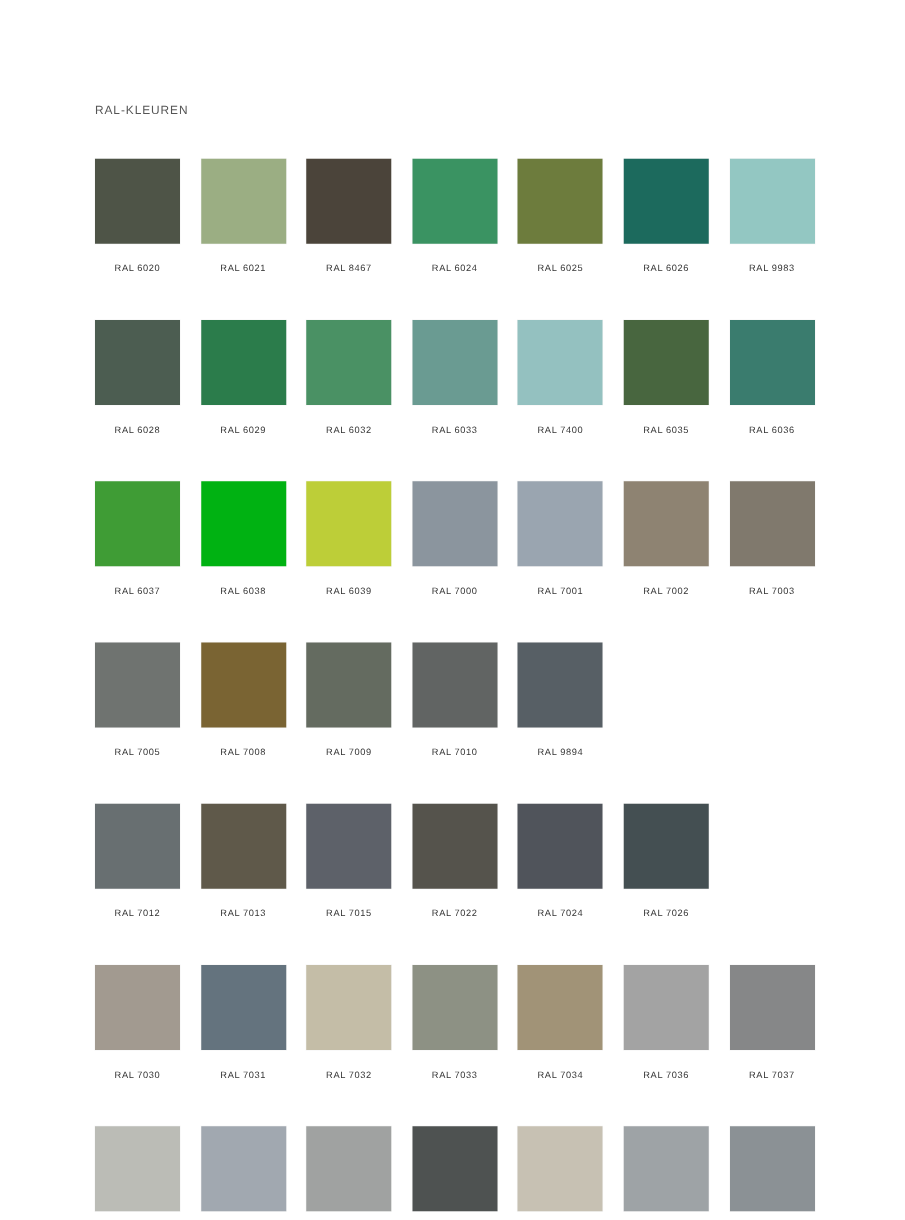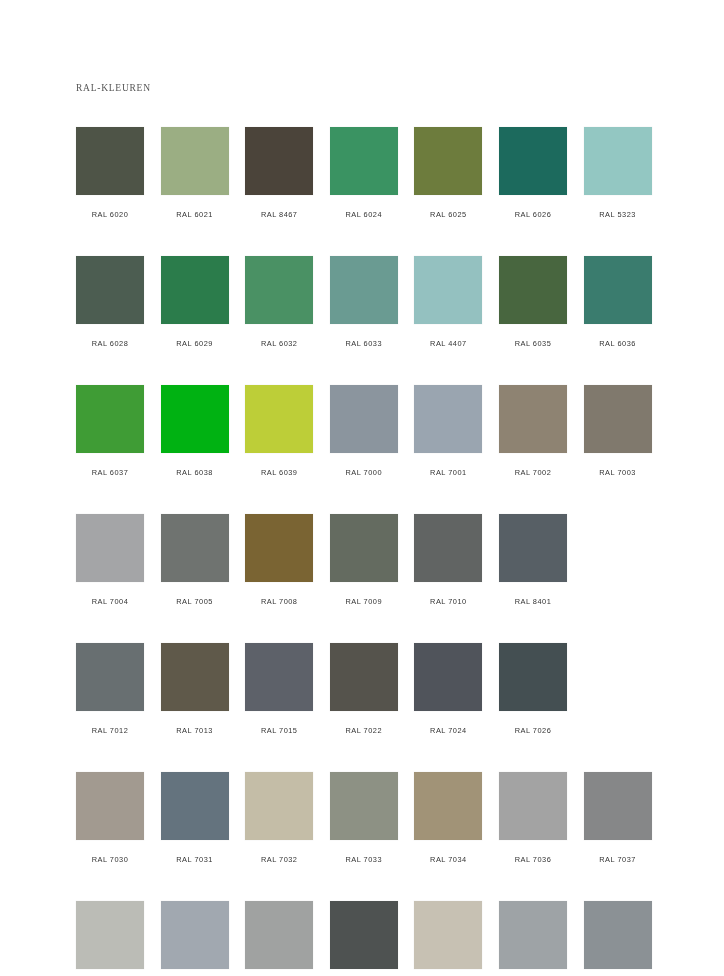--- a/index.html
+++ b/index.html
@@ -21,21 +21,21 @@
     height: 976px;
     box-sizing: border-box;
   }
   .page-title {
     position: absolute;
     left: 76px;
     top: 83px;
     font-size: 9.5px;
     letter-spacing: 0.75px;
     color: #555555;
-    font-family: Liberation Serif, serif;
+    font-family: Liberation Sans, sans-serif;
     white-space: nowrap;
   }
   .swatch-grid {
     position: absolute;
     left: 76px;
     top: 127px;
     width: 572px;
     display: flex;
     flex-direction: column;
     row-gap: 37px;
@@ -95,21 +95,21 @@
         <div class="swatch-cell">
           <div class="swatch-chip" title="RAL 6025" style="background-color: rgb(109, 124, 61);"></div>
           <div class="swatch-label">RAL 6025</div>
         </div>
         <div class="swatch-cell">
           <div class="swatch-chip" title="RAL 6026" style="background-color: rgb(28, 106, 93);"></div>
           <div class="swatch-label">RAL 6026</div>
         </div>
         <div class="swatch-cell">
           <div class="swatch-chip" title="RAL 6027" style="background-color: rgb(147, 199, 194);"></div>
-          <div class="swatch-label">RAL 5323</div>
+          <div class="swatch-label">RAL 9983</div>
         </div>
       </div>
       <div class="swatch-row">
         <div class="swatch-cell">
           <div class="swatch-chip" title="RAL 6028" style="background-color: rgb(76, 93, 81);"></div>
           <div class="swatch-label">RAL 6028</div>
         </div>
         <div class="swatch-cell">
           <div class="swatch-chip" title="RAL 6029" style="background-color: rgb(43, 124, 75);"></div>
           <div class="swatch-label">RAL 6029</div>
@@ -117,21 +117,21 @@
         <div class="swatch-cell">
           <div class="swatch-chip" title="RAL 6032" style="background-color: rgb(74, 145, 100);"></div>
           <div class="swatch-label">RAL 6032</div>
         </div>
         <div class="swatch-cell">
           <div class="swatch-chip" title="RAL 6033" style="background-color: rgb(106, 155, 146);"></div>
           <div class="swatch-label">RAL 6033</div>
         </div>
         <div class="swatch-cell">
           <div class="swatch-chip" title="RAL 6034" style="background-color: rgb(148, 193, 192);"></div>
-          <div class="swatch-label">RAL 4407</div>
+          <div class="swatch-label">RAL 7400</div>
         </div>
         <div class="swatch-cell">
           <div class="swatch-chip" title="RAL 6035" style="background-color: rgb(72, 102, 63);"></div>
           <div class="swatch-label">RAL 6035</div>
         </div>
         <div class="swatch-cell">
           <div class="swatch-chip" title="RAL 6036" style="background-color: rgb(58, 124, 110);"></div>
           <div class="swatch-label">RAL 6036</div>
         </div>
       </div>
@@ -160,42 +160,38 @@
           <div class="swatch-chip" title="RAL 7002" style="background-color: rgb(142, 131, 114);"></div>
           <div class="swatch-label">RAL 7002</div>
         </div>
         <div class="swatch-cell">
           <div class="swatch-chip" title="RAL 7003" style="background-color: rgb(128, 121, 109);"></div>
           <div class="swatch-label">RAL 7003</div>
         </div>
       </div>
       <div class="swatch-row">
         <div class="swatch-cell">
-          <div class="swatch-chip" title="RAL 7004" style="background-color: rgb(164, 165, 167);"></div>
-          <div class="swatch-label">RAL 7004</div>
-        </div>
-        <div class="swatch-cell">
           <div class="swatch-chip" title="RAL 7005" style="background-color: rgb(111, 115, 112);"></div>
           <div class="swatch-label">RAL 7005</div>
         </div>
         <div class="swatch-cell">
           <div class="swatch-chip" title="RAL 7008" style="background-color: rgb(122, 100, 51);"></div>
           <div class="swatch-label">RAL 7008</div>
         </div>
         <div class="swatch-cell">
           <div class="swatch-chip" title="RAL 7009" style="background-color: rgb(100, 107, 96);"></div>
           <div class="swatch-label">RAL 7009</div>
         </div>
         <div class="swatch-cell">
           <div class="swatch-chip" title="RAL 7010" style="background-color: rgb(97, 100, 99);"></div>
           <div class="swatch-label">RAL 7010</div>
         </div>
         <div class="swatch-cell">
           <div class="swatch-chip" title="RAL 7011" style="background-color: rgb(87, 95, 101);"></div>
-          <div class="swatch-label">RAL 8401</div>
+          <div class="swatch-label">RAL 9894</div>
         </div>
       </div>
       <div class="swatch-row">
         <div class="swatch-cell">
           <div class="swatch-chip" title="RAL 7012" style="background-color: rgb(104, 111, 113);"></div>
           <div class="swatch-label">RAL 7012</div>
         </div>
         <div class="swatch-cell">
           <div class="swatch-chip" title="RAL 7013" style="background-color: rgb(95, 89, 74);"></div>
           <div class="swatch-label">RAL 7013</div>

